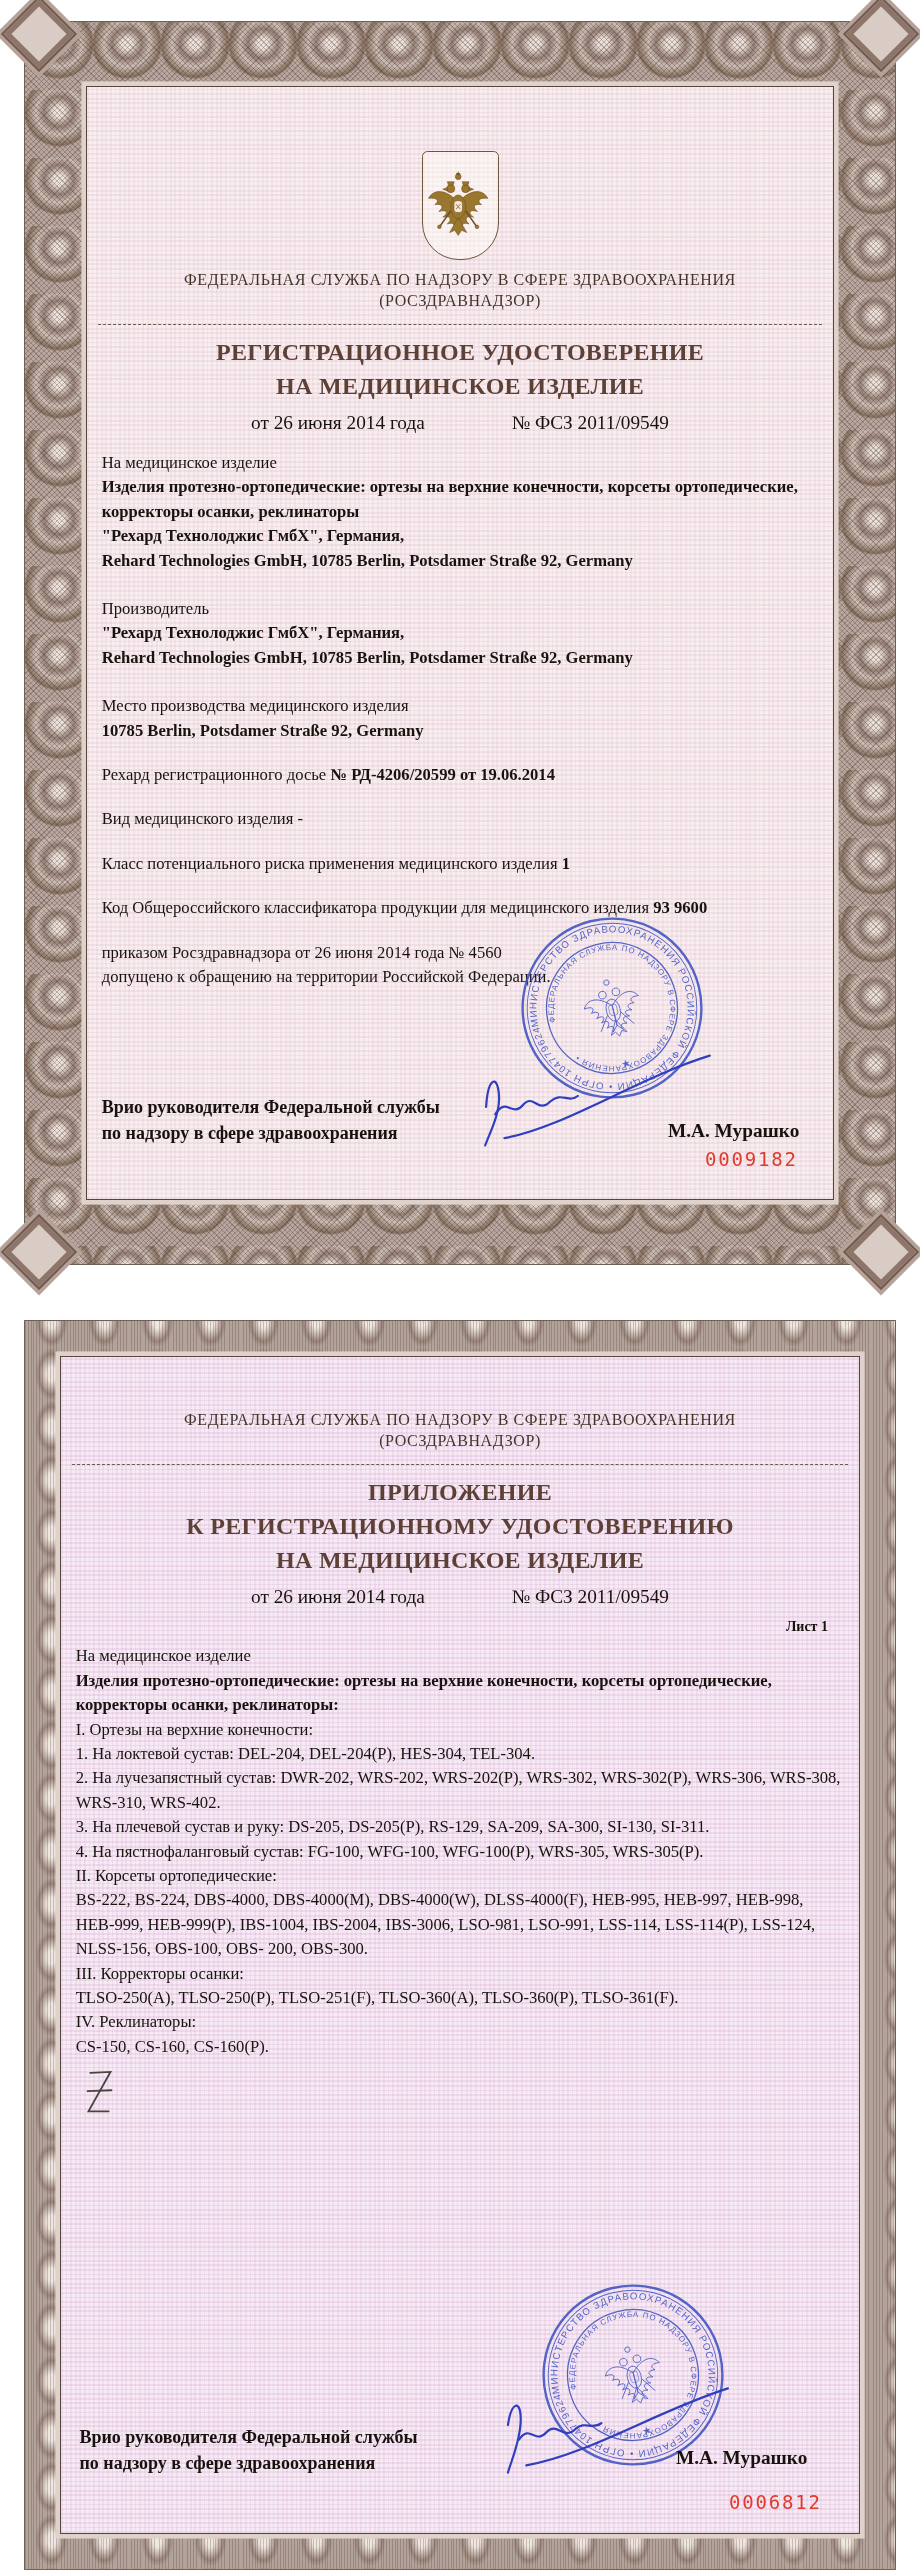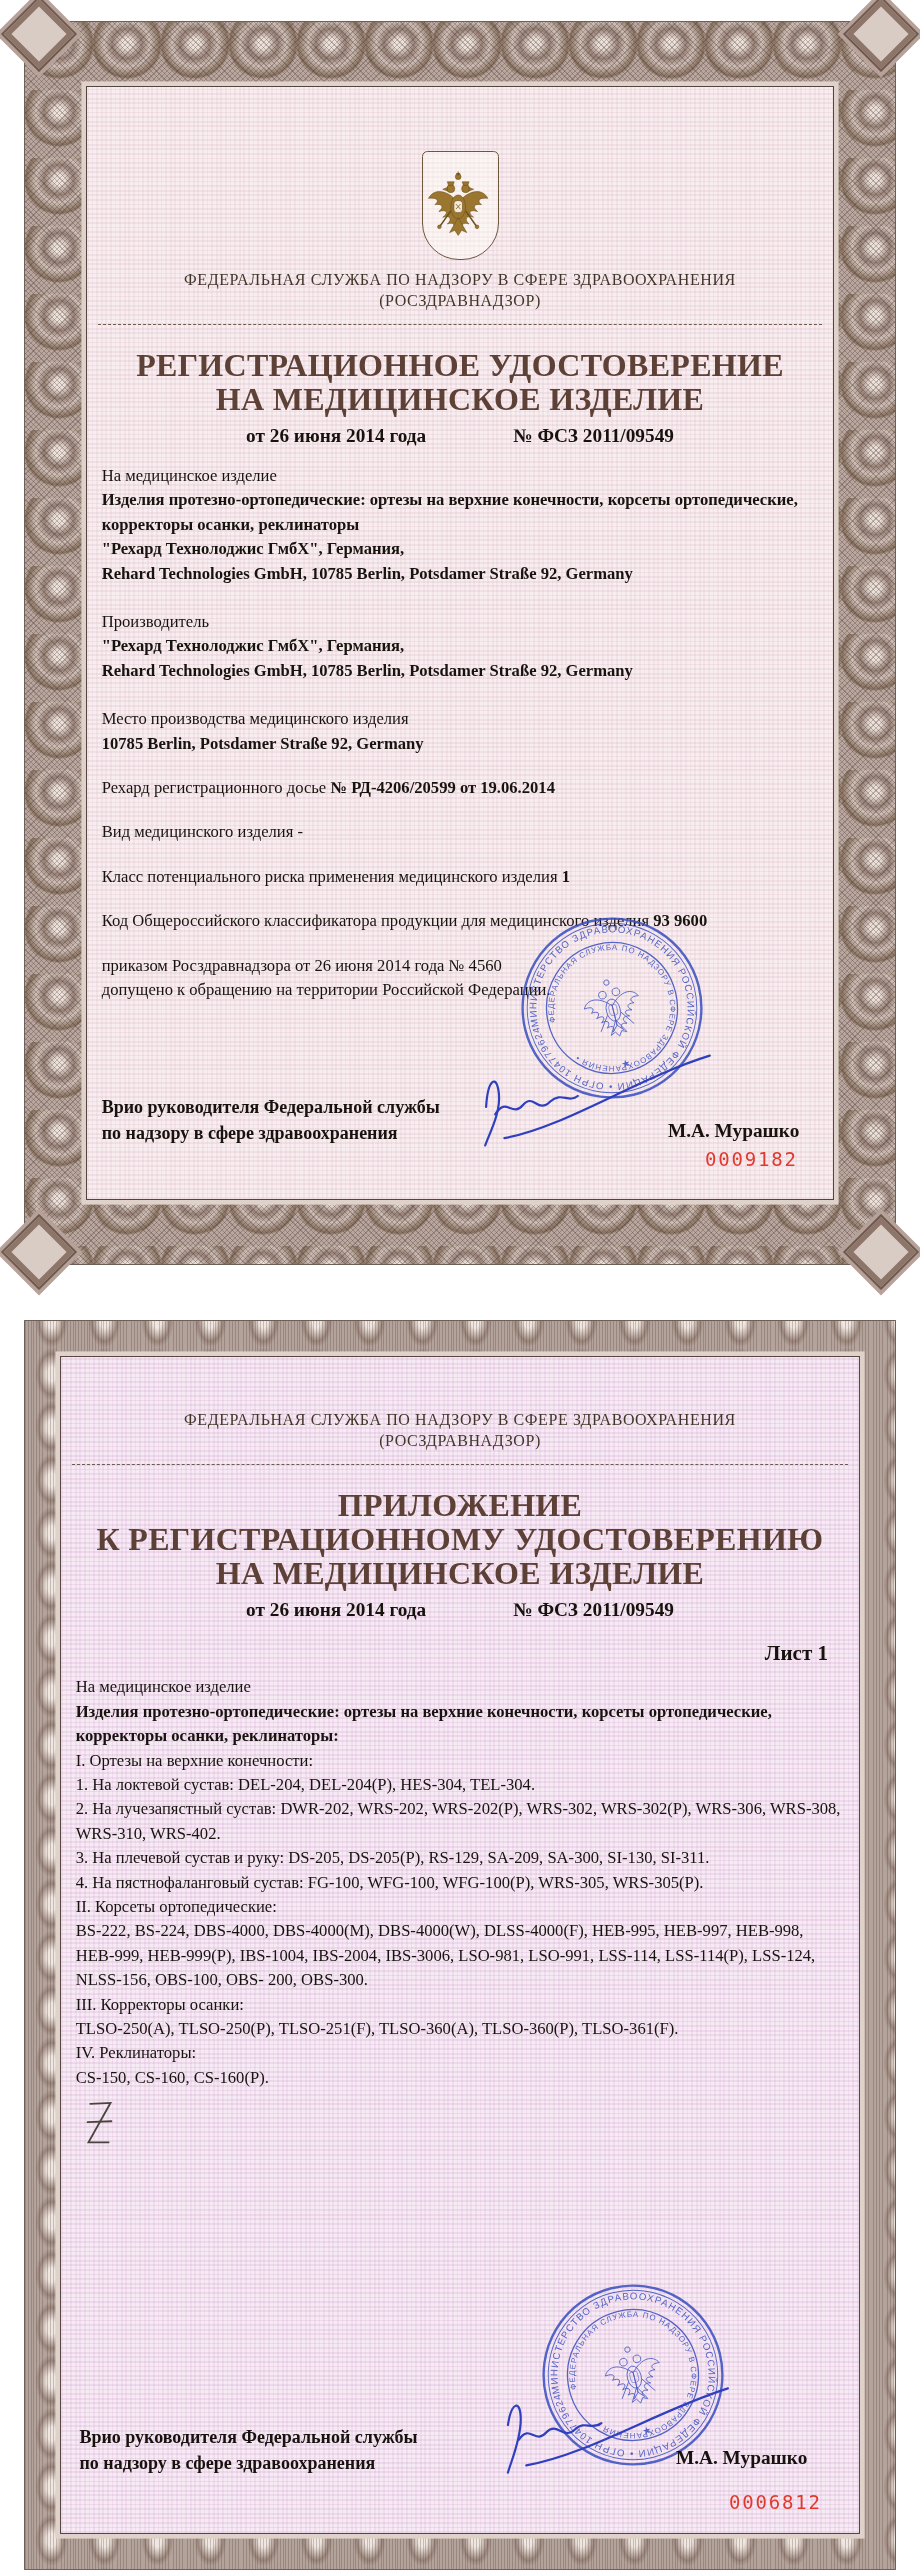--- a/index.html
+++ b/index.html
@@ -45,30 +45,30 @@
   }
   
   .orn{position:absolute;width:50px;height:50px;transform:rotate(45deg);
     background:#d8ccc5;border:2.8px double #6e584d;box-shadow:0 0 0 3.7px #b7a29a, inset 0 0 0 5.5px #8d756a;z-index:5;}
   .orn.tl{left:-13px;top:-14.7px;} .orn.tr{right:-13px;top:-14.7px;}
   .orn.bl{left:-13px;bottom:-14.7px;} .orn.br{right:-13px;bottom:-14.7px;}
   
   .agency{margin-top:9.2px;text-align:center;font-size:16px;line-height:21px;
     letter-spacing:0.6px;color:#413529;}
   .sep{border:0;border-top:0.9px dashed #6e5a4e;margin:13px 11px 0 11px;}
-  .title{margin-top:23px;text-align:center;font-weight:bold;font-size:32px;line-height:34px;
+  .title{margin-top:10px;text-align:center;font-weight:bold;font-size:24px;line-height:34px;
     color:#5d4036;letter-spacing:0.3px;}
   .daterow{margin-top:9.2px;display:flex;justify-content:center;gap:87px;
-    font-weight:bold;font-size:19.3px;color:#17120e;}
+    font-weight:normal;font-size:19.3px;color:#17120e;}
   .body{margin:16.6px 18.4px 0 14.7px;font-size:16.6px;line-height:24.4px;color:#17130f;}
   .body p{margin:0;}
   .b{font-weight:bold;}
   .g{margin-top:20px !important;}
   .g2{margin-top:24px !important;}
-  .sheet{margin:20px 31px 0 0;text-align:right;font-weight:bold;font-size:21px;color:#17120e;}
+  .sheet{margin:11px 31px 0 0;text-align:right;font-weight:bold;font-size:14px;color:#17120e;}
   
   .emblem-wrap{display:flex;justify-content:center;margin-top:64px;}
   .shield{width:75px;height:107px;border:1.4px solid #6e563c;border-radius:5.5px 5.5px 37px 37px;
     display:flex;align-items:center;justify-content:center;background:rgba(255,252,246,.45);}
   
   .sig{position:absolute;left:0;right:0;bottom:0;height:0;}
   .signer{position:absolute;font-weight:bold;font-size:18px;line-height:26px;color:#17120e;}
   .doc1 .signer{left:14.7px;bottom:53px;}
   .doc2 .signer{left:18.4px;bottom:57px;}
   .stamp{position:absolute;width:188px;height:188px;opacity:.86;transform:rotate(-14deg);}

